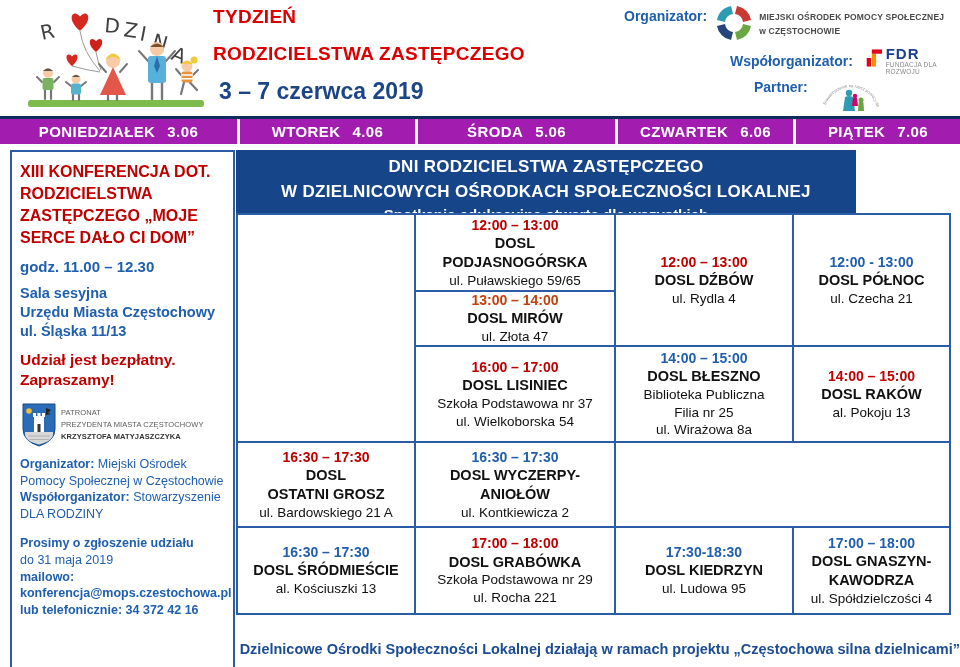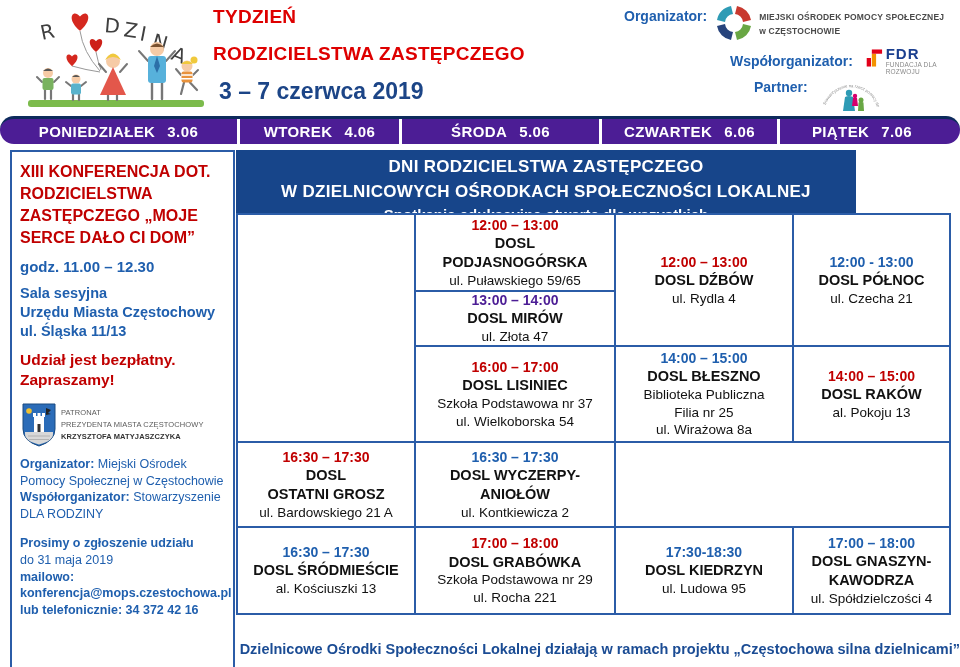--- a/index.html
+++ b/index.html
@@ -22,22 +22,22 @@
   .mops-name{margin-left:6px;margin-top:9px;font-size:8.5px;font-weight:bold;color:#4a4a4a;line-height:1.6;letter-spacing:.2px;}
   .prow2{display:flex;align-items:center;margin-left:106px;margin-top:4px;}
   .fdr{display:flex;align-items:flex-start;margin-left:12px;}
   .fdr-text{margin-left:2px;}
   .fdr-acro{font-size:15px;font-weight:bold;color:#1B3F8F;letter-spacing:1px;line-height:1;}
   .fdr-sub{font-size:6.5px;color:#8a8a8a;letter-spacing:.2px;}
   .prow3{display:flex;align-items:flex-start;margin-left:130px;margin-top:4px;}
   .dla-logo{margin-left:10px;margin-top:-6px;}
 
   
-  .daybar{position:absolute;left:0;top:116px;width:960px;height:28px;background:#4c1d95;
-          border-top:3px solid #0D2B5C;box-sizing:border-box;display:flex;border-radius:14px;}
+  .daybar{position:absolute;left:0;top:116px;width:960px;height:28px;background:#a21caf;
+          border-top:3px solid #0D2B5C;box-sizing:border-box;display:flex;}
   .daycell{display:flex;align-items:center;justify-content:center;color:#fff;font-weight:bold;
            font-size:15px;letter-spacing:.4px;box-sizing:border-box;}
   .daycell+.daycell{border-left:3px solid #fff;}
   .daycell .ddate{margin-left:12px;}
 
   
   .monbox{position:absolute;left:10px;top:150px;width:225px;height:536px;border:2px solid #2B5CA7;
           box-sizing:border-box;padding:7px 9px 0 8px;}
   .conf-title{font-size:16px;font-weight:bold;color:#C00000;line-height:1.38;margin:2px 0 9px 0;}
   .m-time{font-size:15px;font-weight:bold;color:#1F5FAE;margin-bottom:9px;}
@@ -207,21 +207,21 @@
         </text>
       </svg>
     </div>
   </div>
 
   <div class="daybar">
     <div class="daycell" style="width:237px">
       <span>PONIEDZIAŁEK</span>
       <span class="ddate">3.06</span>
     </div>
-    <div class="daycell" style="width:162px">
+    <div class="daycell" style="width:178px">
       <span>WTOREK</span>
       <span class="ddate">4.06</span>
     </div>
     <div class="daycell" style="width:200px">
       <span>ŚRODA</span>
       <span class="ddate">5.06</span>
     </div>
     <div class="daycell" style="width:178px">
       <span>CZWARTEK</span>
       <span class="ddate">6.06</span>
@@ -295,21 +295,21 @@
       <div class="ev-addr multiline">ul. Rydla 4</div>
     </div>
 
     <div class="cell" style="grid-column:4;grid-row:1 / span 2">
       <div class="ev-time" style="color: rgb(31, 95, 174);">12:00 - 13:00</div>
       <div class="ev-name multiline">DOSL PÓŁNOC</div>
       <div class="ev-addr multiline">ul. Czecha 21</div>
     </div>
 
     <div class="cell" style="grid-column:2;grid-row:2">
-      <div class="ev-time" style="color: #4c1d95;">13:00 – 14:00</div>
+      <div class="ev-time" style="color: #c2410c;">13:00 – 14:00</div>
       <div class="ev-name multiline">DOSL MIRÓW</div>
       <div class="ev-addr multiline">ul. Złota 47</div>
     </div>
 
     <div class="cell" style="grid-column:2;grid-row:3">
       <div class="ev-time" style="color: rgb(192, 0, 0);">16:00 – 17:00</div>
       <div class="ev-name multiline">DOSL LISINIEC</div>
       <div class="ev-addr multiline">Szkoła Podstawowa nr 37
 ul. Wielkoborska 54</div>
     </div>

